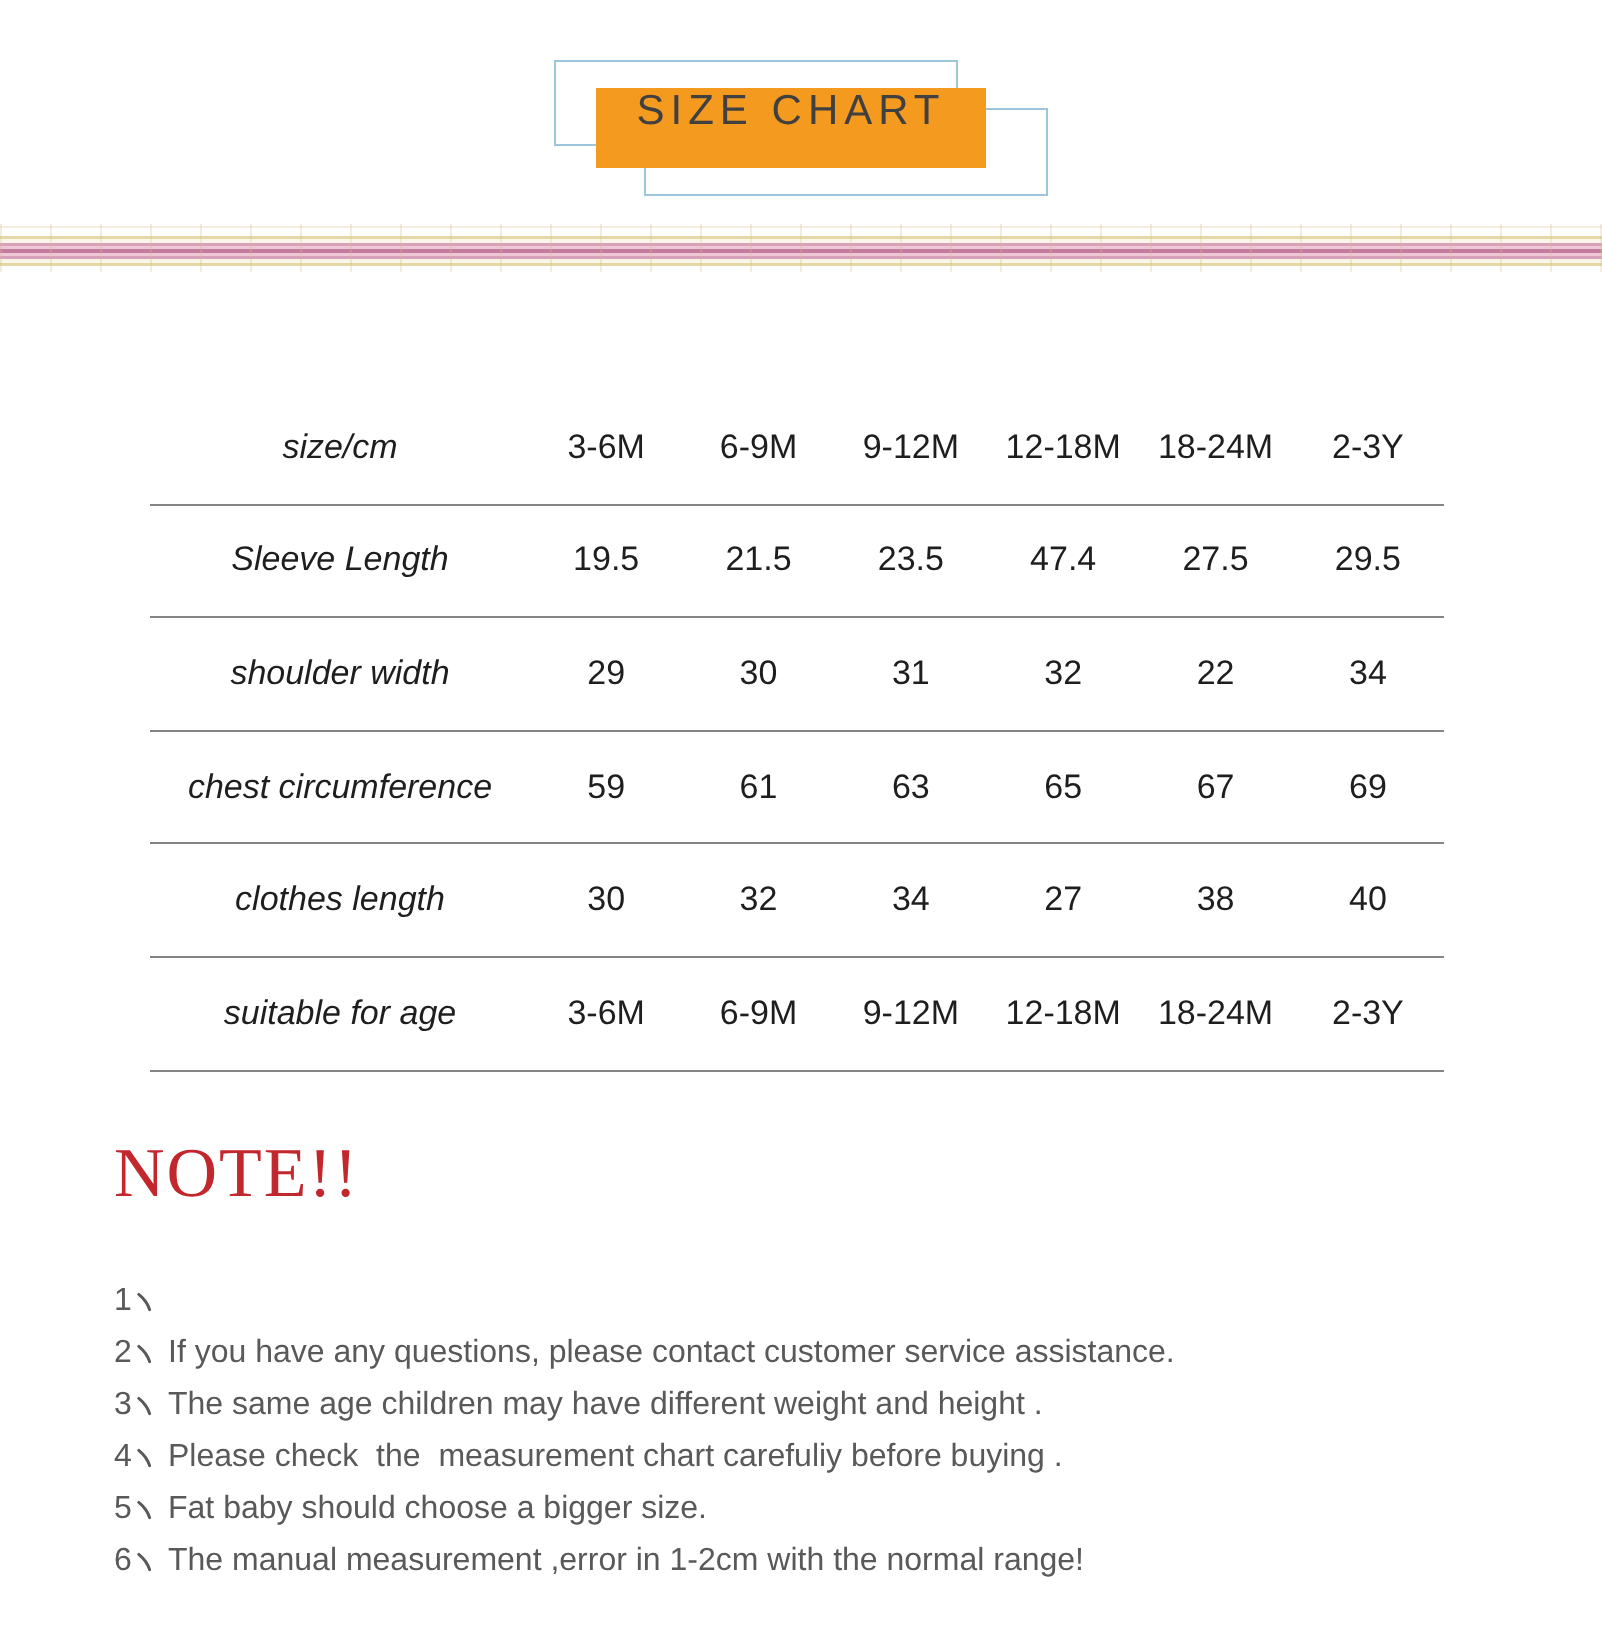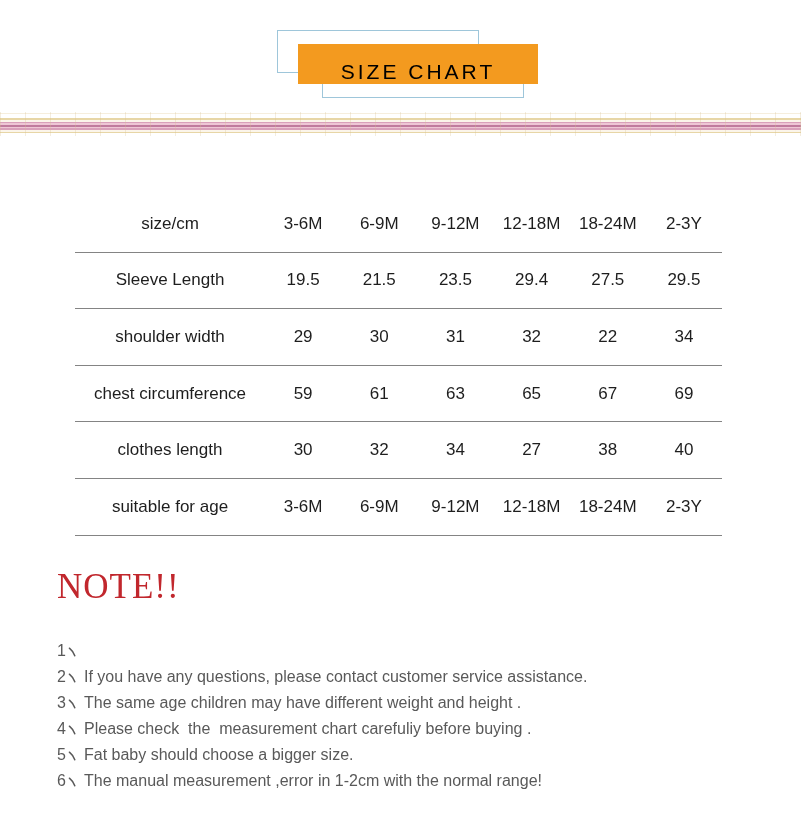--- a/index.html
+++ b/index.html
@@ -7,23 +7,23 @@
     position:relative;width:801px;height:820px;background:#ffffff;overflow:hidden;
     font-family:"Liberation Sans", sans-serif;
   }
 
   
   .hdr{position:absolute;left:0;top:0;width:801px;height:160px;}
   .outline-rect{position:absolute;border:1px solid #9ec6da;background:transparent;}
   .outline-1{left:277px;top:30px;width:200px;height:41px;}
   .outline-2{left:322px;top:54px;width:200px;height:42px;}
   .banner{
-    position:absolute;left:298px;top:44px;width:240px;height:40px;
-    background:#f39a1f;color:#000000;
-    display:flex;align-items:flex-end;justify-content:center;
+    position:absolute;left:298px;top:44px;width:195px;height:40px;
+    background:#f39a1f;color:#404040;
+    display:flex;align-items:flex-start;justify-content:center;
     font-size:21px;letter-spacing:3px;font-weight:500;
   }
 
   
   .stripes{
     position:absolute;left:0;top:112px;width:801px;height:24px;
     background:
       repeating-linear-gradient(90deg, rgba(214,190,140,0.28) 0 1px, transparent 1px 25px),
       linear-gradient(180deg,
         transparent 0 1px,
@@ -42,21 +42,21 @@
   }
 
   
   .size-table{position:absolute;left:75px;top:196px;width:647px;}
   .trow{
     display:flex;align-items:center;height:55.6px;
     border-bottom:1px solid #848484;
     font-size:17px;color:#1e1e1e;
   }
   .cell{text-align:center;white-space:nowrap;}
-  .cell.label{width:190px;}
+  .cell.label{width:190px;font-style:italic;}
   .cell.val{flex:1;}
 
   
   .note-title{
     position:absolute;left:57px;top:567px;
     font-family:"Liberation Serif", serif;
     font-size:35px;color:#c1272d;letter-spacing:1px;
   }
   .notes{position:absolute;left:57px;top:641px;width:700px;}
   .note-item{
@@ -90,21 +90,21 @@
       <div class="cell val">9-12M</div>
       <div class="cell val">12-18M</div>
       <div class="cell val">18-24M</div>
       <div class="cell val">2-3Y</div>
     </div>
     <div class="trow">
       <div class="cell label">Sleeve Length</div>
       <div class="cell val">19.5</div>
       <div class="cell val">21.5</div>
       <div class="cell val">23.5</div>
-      <div class="cell val">29.4</div>
+      <div class="cell val">47.4</div>
       <div class="cell val">27.5</div>
       <div class="cell val">29.5</div>
     </div>
     <div class="trow">
       <div class="cell label">shoulder width</div>
       <div class="cell val">29</div>
       <div class="cell val">30</div>
       <div class="cell val">31</div>
       <div class="cell val">32</div>
       <div class="cell val">22</div>

